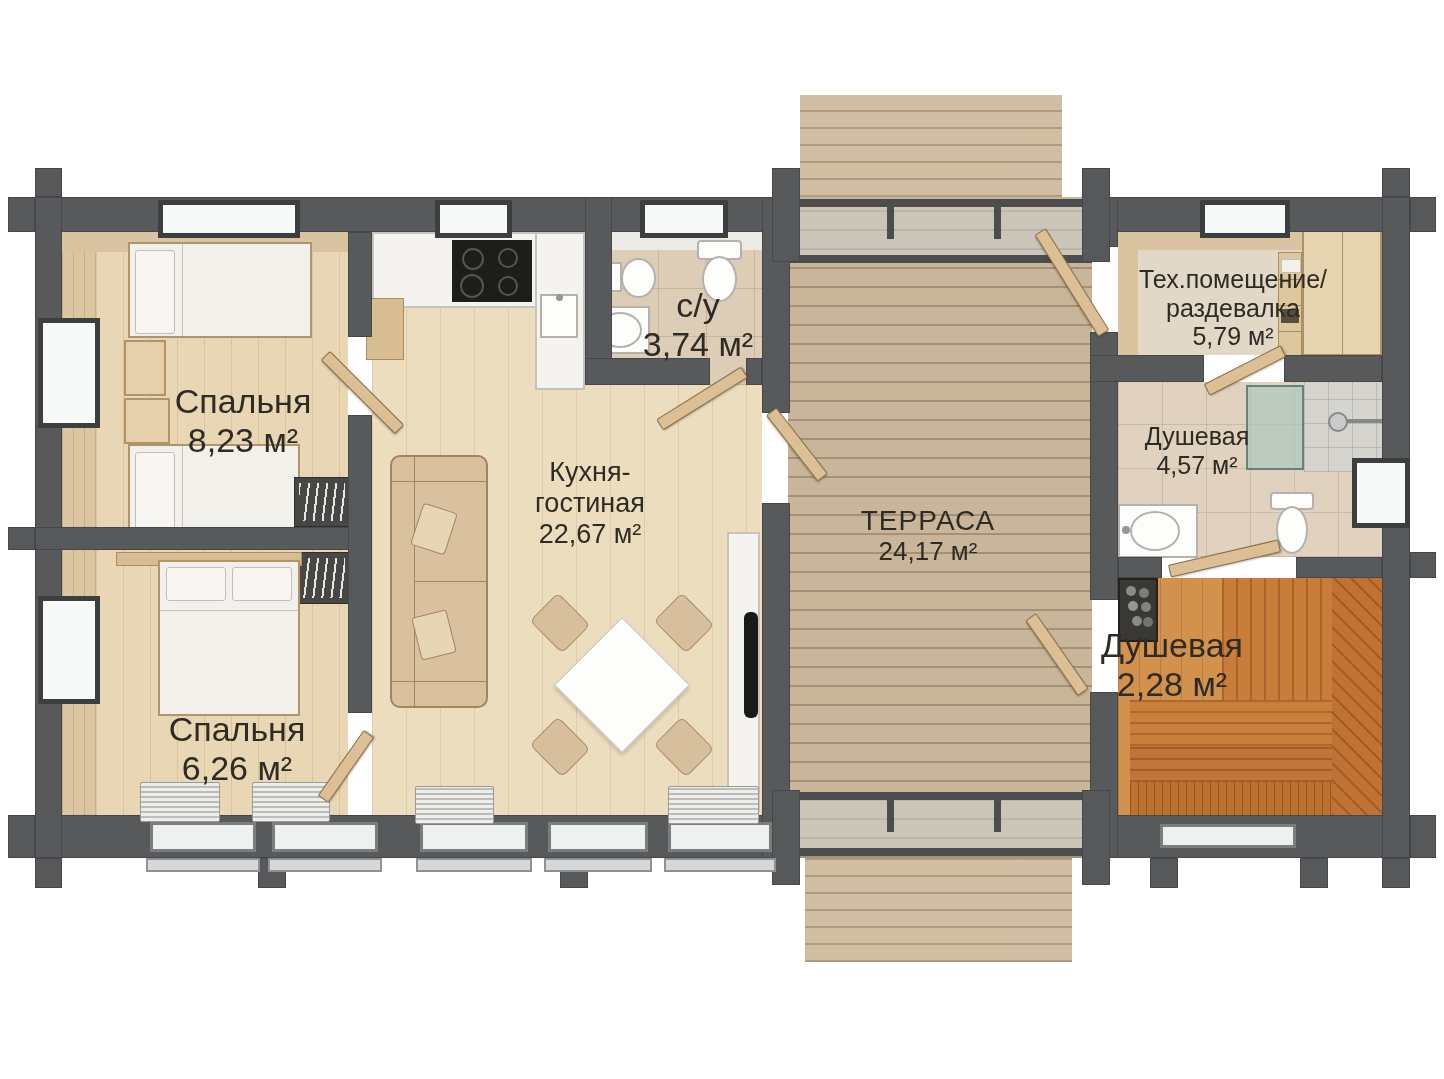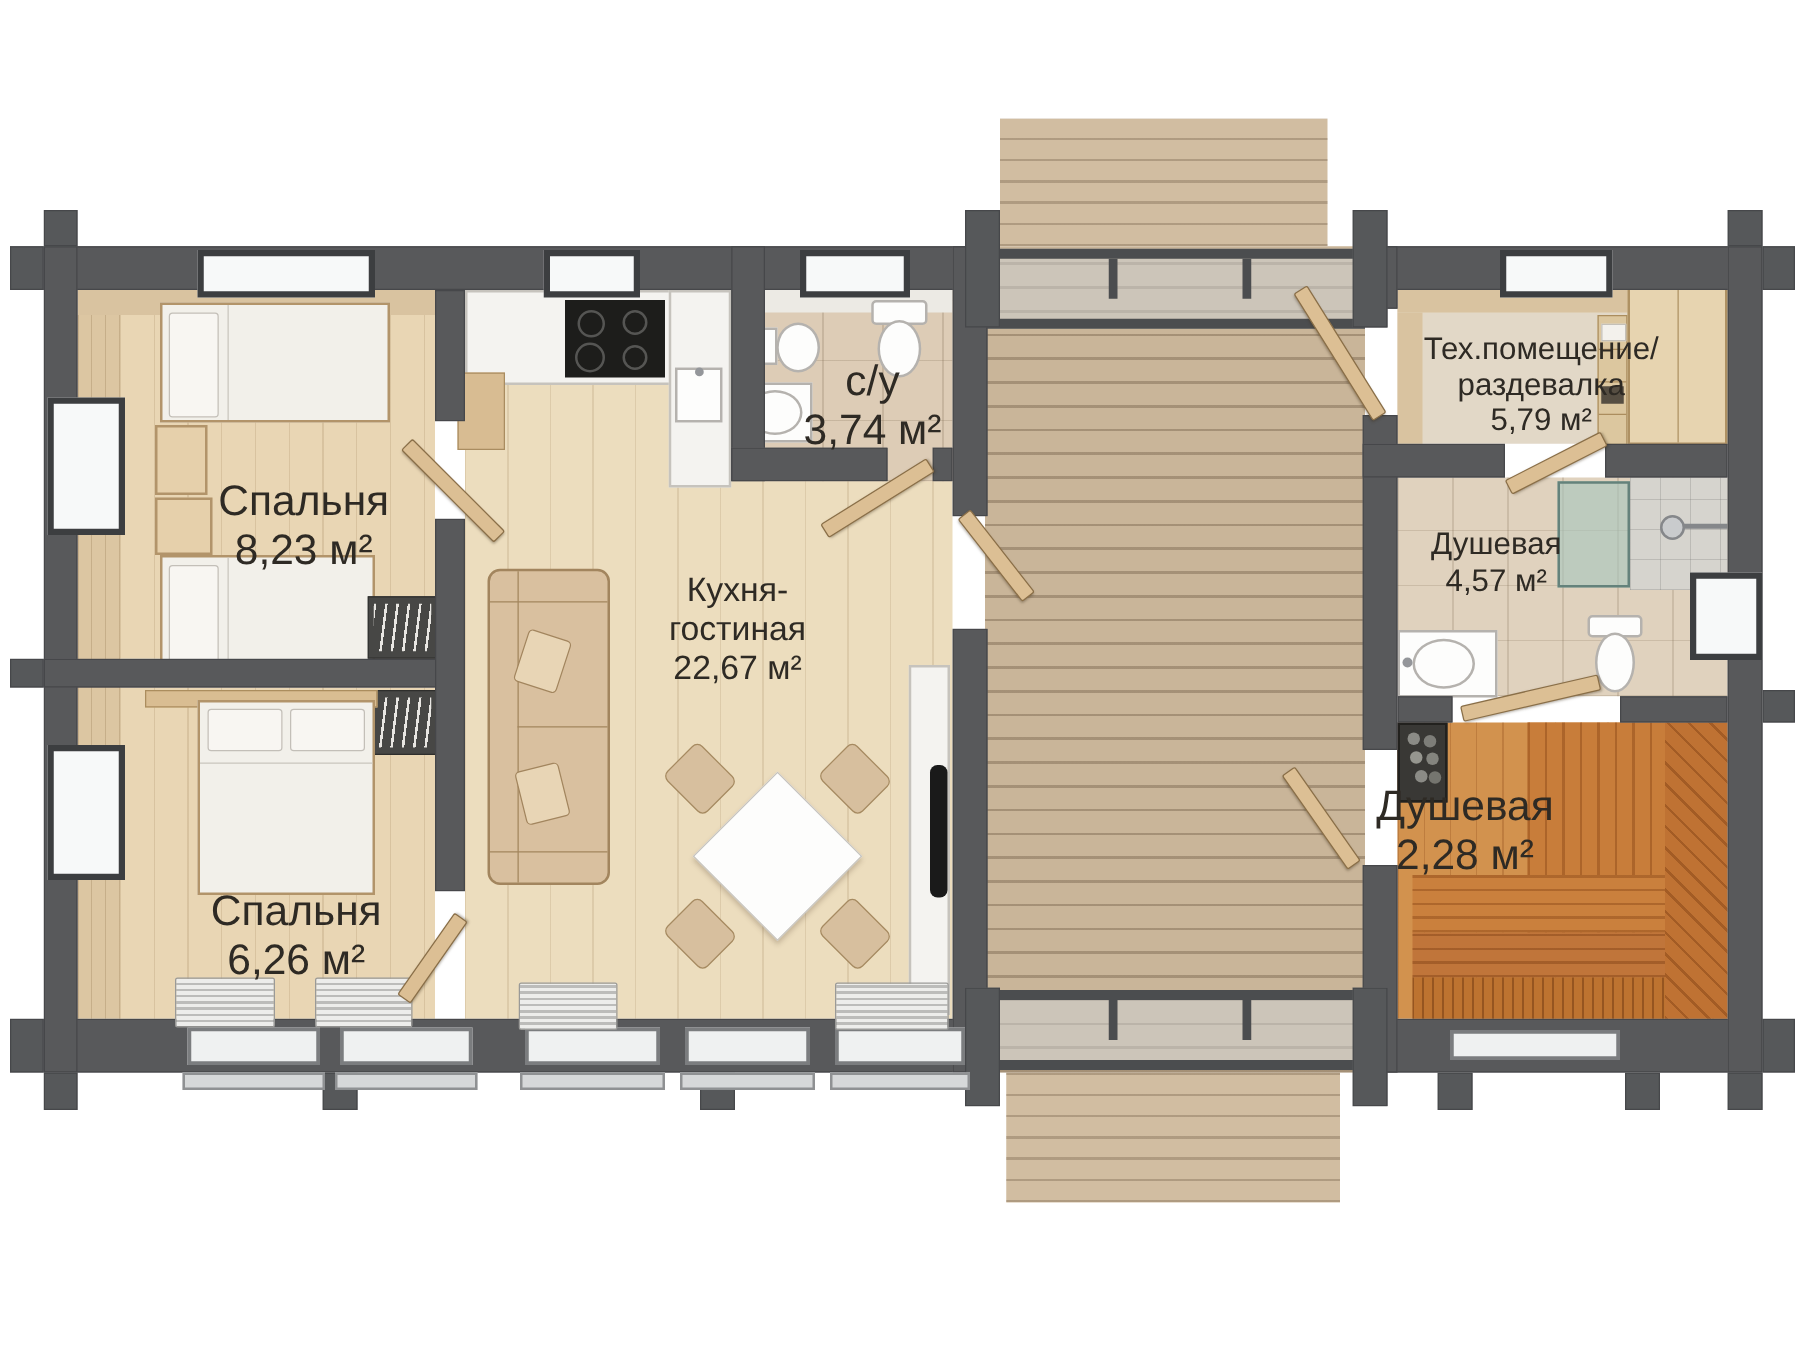--- a/index.html
+++ b/index.html
@@ -285,20 +285,24 @@
   </div>
   <div class="lbl lbl-27" style="left:590px;top:503px;text-align:center;">
     <span>Кухня-</span>
     <span>гостиная</span>
     <span>22,67 м²</span>
   </div>
   <div class="lbl lbl-26" style="left:698px;top:325px;">
     <span>с/у</span>
     <span>3,74 м²</span>
   </div>
+  <div class="lbl lbl-terr" style="left:928px;top:536px;">
+    <span>ТЕРРАСА</span>
+    <span style="letter-spacing:0;font-size:26px;">24,17 м²</span>
+  </div>
   <div class="lbl lbl-25" style="left:1233px;top:308px;">
     <span>Тех.помещение/</span>
     <span>раздевалка</span>
     <span>5,79 м²</span>
   </div>
   <div class="lbl lbl-25" style="left:1197px;top:450px;">
     <span>Душевая</span>
     <span>4,57 м²</span>
   </div>
   <div class="lbl lbl-26" style="left:1172px;top:665px;">

